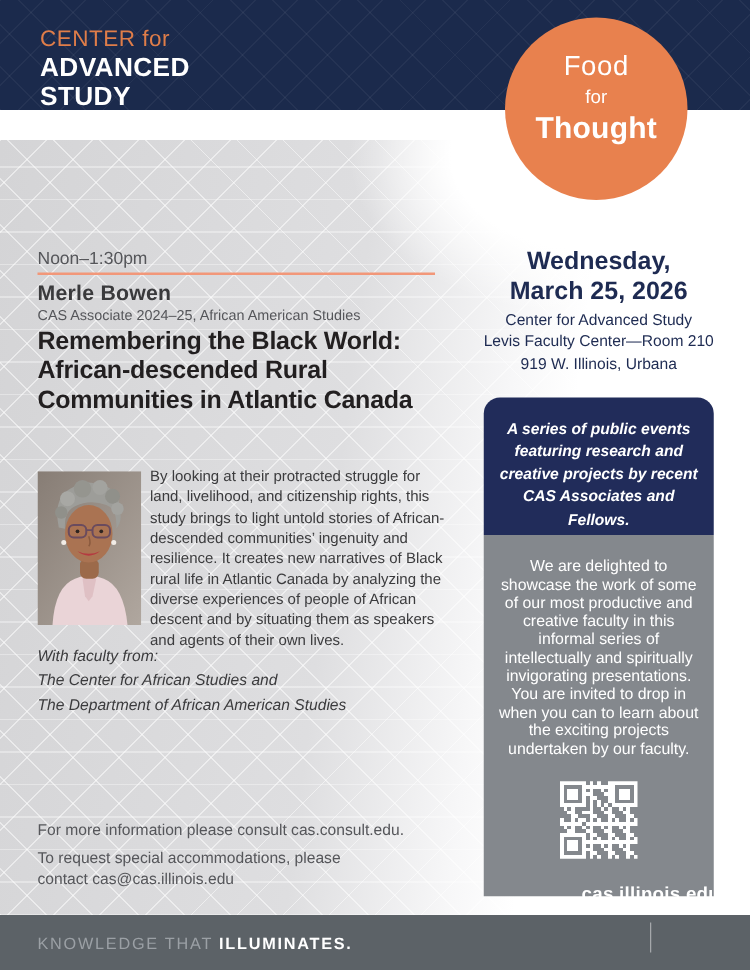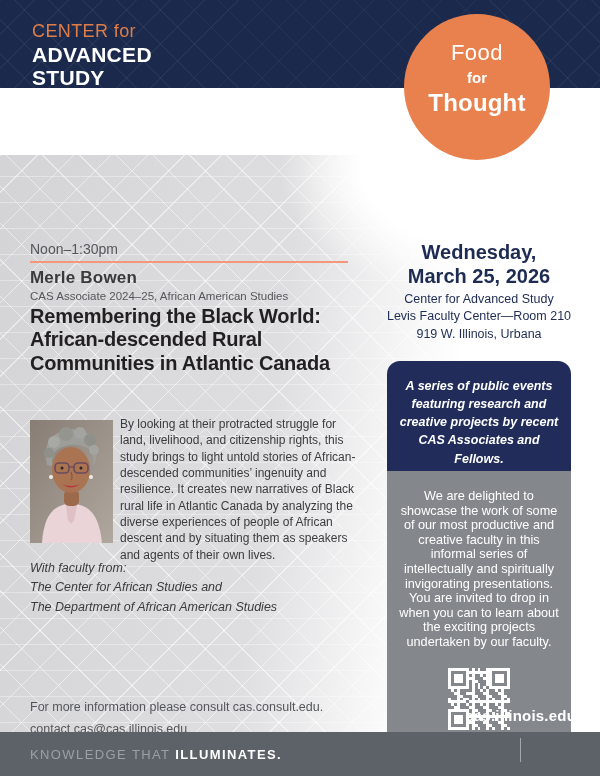--- a/index.html
+++ b/index.html
@@ -25,33 +25,32 @@
   .logo{position:absolute;left:32px;top:20px;line-height:23px;}
   .logo-l1{color:var(--logo-orange);font-size:18px;font-weight:400;letter-spacing:.4px;}
   .logo-l2,.logo-l3{color:#fff;font-size:21px;font-weight:700;letter-spacing:.3px;}
 
   
   .badge{
     position:absolute;left:404px;top:14px;width:146px;height:146px;border-radius:50%;
     background:var(--orange);z-index:6;color:#fff;text-align:center;padding-top:26px;
   }
   .badge-l1{font-size:22px;font-weight:300;letter-spacing:.5px;}
-  .badge-l2{font-size:15px;font-weight:700;margin-top:3px;}
+  .badge-l2{font-size:15px;font-weight:400;margin-top:3px;}
   .badge-l3{font-size:24px;font-weight:700;margin-top:3px;letter-spacing:.2px;}
 
   
   .main{
     position:absolute;top:112px;left:0;width:600px;height:620px;
     background:
       radial-gradient(ellipse 270px 180px at 79% 2%, #ffffff 42%, rgba(255,255,255,0) 72%),
       repeating-linear-gradient(45deg, rgba(255,255,255,.5) 0 1px, rgba(0,0,0,0) 1px 26px),
       repeating-linear-gradient(135deg, rgba(255,255,255,.5) 0 1px, rgba(0,0,0,0) 1px 26px),
       repeating-linear-gradient(0deg, rgba(255,255,255,.35) 0 1px, rgba(0,0,0,0) 1px 26px),
       linear-gradient(97deg, #d4d4d6 0%, #dedee0 45%, #f7f7f8 64%, #ffffff 72%);
-    margin-top: 43px;
   }
 
   
   .time{position:absolute;left:30px;top:86px;font-size:14px;color:#55565a;}
   .rule{position:absolute;left:30px;top:106px;width:318px;height:2px;background:var(--rule-orange);}
   .speaker{position:absolute;left:30px;top:113px;font-size:17px;font-weight:700;color:#3a3a3c;letter-spacing:.2px;}
   .speaker-title{position:absolute;left:30px;top:135px;font-size:11.5px;color:#55565a;}
   .talk-title{position:absolute;left:30px;top:150px;width:332px;font-size:20px;font-weight:700;color:#221f20;line-height:1.17;letter-spacing:-.2px;}
   .photo{position:absolute;left:30px;top:265px;width:83px;height:123px;}
   .photo svg{display:block;width:83px;height:123px;}
@@ -160,22 +159,22 @@
     <p class="desc">By looking at their protracted struggle for land, livelihood, and citizenship rights, this study brings to light untold stories of African-descended communities’ ingenuity and resilience. It creates new narratives of Black rural life in Atlantic Canada by analyzing the diverse experiences of people of African descent and by situating them as speakers and agents of their own lives.</p>
 
     <div class="support">
       <div>With faculty from:</div>
       <div>The Center for African Studies and</div>
       <div>The Department of African American Studies</div>
     </div>
 
     <div class="info">
       <div class="info-line1">For more information please consult cas.consult.edu.</div>
+      <div>To request special accommodations, please</div>
       <div>contact cas@cas.illinois.edu</div>
-      <div>To request special accommodations, please</div>
     </div>
 
     <div class="date">
       <div>Wednesday,</div>
       <div>March 25, 2026</div>
     </div>
     <div class="venue">
       <div>Center for Advanced Study</div>
       <div>Levis Faculty Center—Room 210</div>
       <div>919 W. Illinois, Urbana</div>

